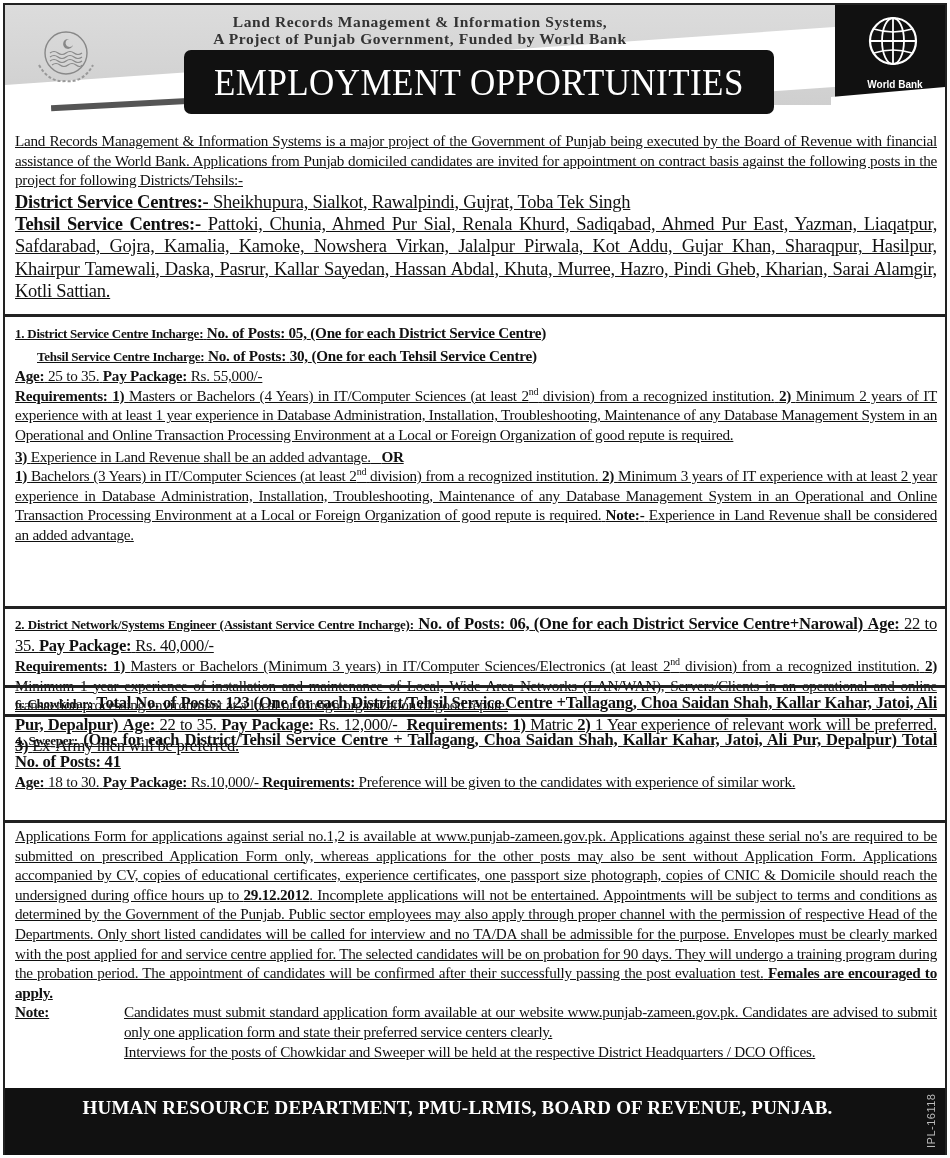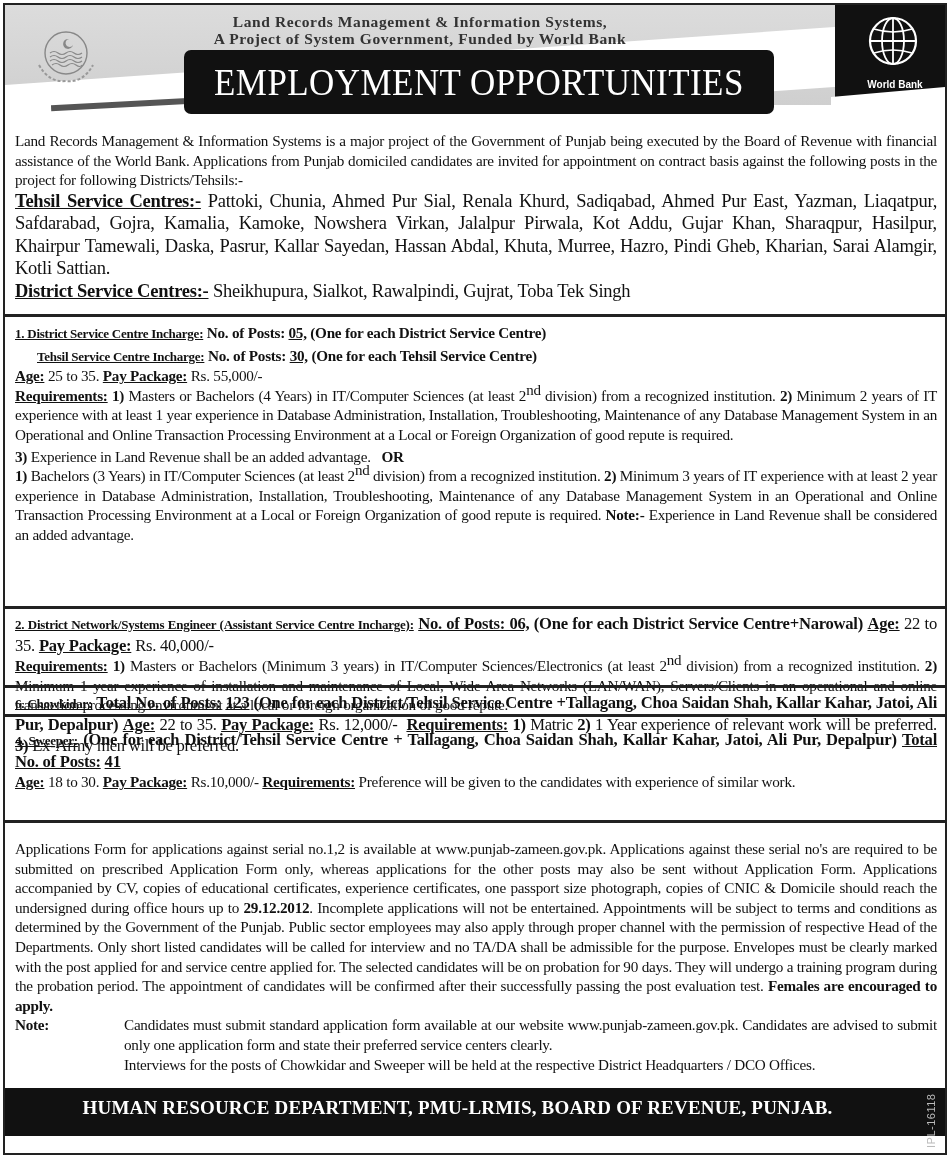--- a/index.html
+++ b/index.html
@@ -21,33 +21,33 @@
   .title-text { color: #fff; font-size: 38px; letter-spacing: 0.5px; font-family: "Liberation Serif", serif; transform: scaleX(0.92); }
   .wb-block { position: absolute; left: 830px; top: 0; width: 110px; height: 100px; background: #111; }
   .wb-cut { position: absolute; left: 826px; top: 92px; width: 120px; height: 40px; background: #fff; transform: skewY(-5deg); transform-origin: left top; }
   .wb-globe { position: absolute; left: 862px; top: 10px; width: 52px; height: 52px; }
   .wb-label { position: absolute; left: 840px; top: 74px; width: 100px; text-align: center; color: #fff; font-family: "Liberation Sans", sans-serif; font-weight: bold; font-size: 10px; }
 
   
   .section { position: absolute; left: 0; width: 940px; padding: 0 8px 0 10px; font-size: 15.2px; line-height: 19.6px; text-align: justify; }
   .section.border-top { border-top: 3px solid #222; }
   .section p { margin: 0; }
-  .cond { letter-spacing: -0.25px; }
+  .cond { letter-spacing: -0.25px; text-decoration: underline; }
   .u { text-decoration: underline; }
   .b { font-weight: bold; }
   .big { font-size: 18.5px; line-height: 22px; }
   .hdr { font-size: 13px; font-weight: bold; text-decoration: underline; }
-  sup { font-size: 15px; line-height: 0; }
+  sup { font-size: 10px; line-height: 0; }
   .indent { padding-left: 22px; }
   .note-row { display: flex; gap: 31px; }
   .note-label { width: 78px; flex: none; font-weight: bold; }
   .note-body { flex: 1; }
 
   
-  .footer { position: absolute; left: 0; top: 1083px; width: 940px; height: 48px; background: #111; color: #fff; text-align: center; }
+  .footer { position: absolute; left: 0; top: 1083px; width: 940px; height: 67px; background: #111; color: #fff; text-align: center; }
   .footer-line1 { position: absolute; top: 9px; left: 0; width: 905px; font-weight: bold; font-size: 19px; letter-spacing: 0.2px; }
   .footer-line2 { position: absolute; top: 35px; left: 0; width: 905px; font-weight: bold; font-size: 18px; word-spacing: 1px; }
   .footer-line2 .gap { display: inline-block; width: 26px; }
   .ipl-code { position: absolute; right: 6px; top: 4px; height: 58px; width: 14px; writing-mode: vertical-rl; transform: rotate(180deg); font-family: "Liberation Sans", sans-serif; font-size: 11px; color: #bbb; letter-spacing: 0.5px; text-align: center; }
 </style>
 </head>
 <body>
 
 <div class="page">
 
@@ -60,48 +60,48 @@
       <circle cx="35" cy="28" r="21" fill="none" stroke="#888" stroke-width="1.4"></circle>
       <path d="M38 14 a5 5 0 1 0 4 6 a4 4 0 1 1 -4 -6z" fill="#888"></path>
       <path d="M19 28 q4 -3 8 0 t8 0 t8 0 t8 0" fill="none" stroke="#888" stroke-width="1.2"></path>
       <path d="M19 32 q4 -3 8 0 t8 0 t8 0 t8 0" fill="none" stroke="#888" stroke-width="1.2"></path>
       <path d="M19 36 q4 -3 8 0 t8 0 t8 0 t8 0" fill="none" stroke="#888" stroke-width="1.2"></path>
       <path d="M21 40 q4 -3 8 0 t8 0 t8 0 t6 0" fill="none" stroke="#888" stroke-width="1.2"></path>
       <path d="M8 40 q10 18 27 16 q17 2 27 -16" fill="none" stroke="#999" stroke-width="2" stroke-dasharray="3 2"></path>
     </svg>
 
     <div class="header-line1">Land Records Management &amp; Information Systems,</div>
-    <div class="header-line2">A Project of System Government, Funded by World Bank</div>
+    <div class="header-line2">A Project of Punjab Government, Funded by World Bank</div>
 
     <div class="title-box">
       <span class="title-text">EMPLOYMENT OPPORTUNITIES</span>
     </div>
 
     <div class="wb-block"></div>
     <div class="wb-cut"></div>
     <svg class="wb-globe" viewBox="0 0 52 52">
       <circle cx="26" cy="26" r="23" fill="none" stroke="#fff" stroke-width="2.2"></circle>
       <ellipse cx="26" cy="26" rx="11" ry="23" fill="none" stroke="#fff" stroke-width="1.8"></ellipse>
       <line x1="26" y1="3" x2="26" y2="49" stroke="#fff" stroke-width="1.8"></line>
       <line x1="3" y1="26" x2="49" y2="26" stroke="#fff" stroke-width="1.8"></line>
       <path d="M7 14 q19 6 38 0" fill="none" stroke="#fff" stroke-width="1.6"></path>
       <path d="M7 38 q19 -6 38 0" fill="none" stroke="#fff" stroke-width="1.6"></path>
     </svg>
     <div class="wb-label">World Bank</div>
   </div>
 
   <div class="section cond" style="top:126px;">
     <p>Land Records Management &amp; Information Systems is a major project of the Government of Punjab being executed by the Board of Revenue with financial assistance of the World Bank. Applications from Punjab domiciled candidates are invited for appointment on contract basis against the following posts in the project for following Districts/Tehsils:-</p>
+    <p class="big" style="margin-top:1px;">
+      <span class="b u">District Service Centres:-</span>
+      <span>Sheikhupura, Sialkot, Rawalpindi, Gujrat, Toba Tek Singh</span>
+    </p>
     <p class="big" style="line-height:22.4px;">
       <span class="b u">Tehsil Service Centres:-</span>
       <span>Pattoki, Chunia, Ahmed Pur Sial, Renala Khurd, Sadiqabad, Ahmed Pur East, Yazman, Liaqatpur, Safdarabad, Gojra, Kamalia, Kamoke, Nowshera Virkan, Jalalpur Pirwala, Kot Addu, Gujar Khan, Sharaqpur, Hasilpur, Khairpur Tamewali, Daska, Pasrur, Kallar Sayedan, Hassan Abdal, Khuta, Murree, Hazro, Pindi Gheb, Kharian, Sarai Alamgir, Kotli Sattian.</span>
-    </p>
-    <p class="big" style="margin-top:1px;">
-      <span class="b u">District Service Centres:-</span>
-      <span>Sheikhupura, Sialkot, Rawalpindi, Gujrat, Toba Tek Singh</span>
     </p>
   </div>
 
   <div class="section border-top cond" style="top:309px; padding-top:6px;">
     <p>
       <span class="hdr">1. District Service Centre Incharge:</span>
       <span class="b">No. of Posts:</span>
       <span class="b u">05,</span>
       <span class="b">(One for each District Service Centre)</span>
     </p>
@@ -191,21 +191,21 @@
     <p>
       <span class="b u">Age:</span>
       <span>18 to 30.</span>
       <span class="b u">Pay Package:</span>
       <span>Rs.10,000/-</span>
       <span class="b u">Requirements:</span>
       <span>Preference will be given to the candidates with experience of similar work.</span>
     </p>
   </div>
 
-  <div class="section border-top cond" style="top:815px; padding-top:16px;">
+  <div class="section border-top cond" style="top:815px; padding-top:3px;">
     <p>
       <span>Applications Form for applications against serial no.1,2  is available at www.punjab-zameen.gov.pk. Applications against these serial no's are required to be submitted on prescribed Application Form only, whereas applications for the other posts may also be sent without Application Form. Applications accompanied by CV, copies of educational certificates, experience certificates, one passport size photograph, copies of CNIC &amp; Domicile should reach the undersigned during office hours up to</span>
       <span class="b">29.12.2012</span><span>. Incomplete applications will not be entertained. Appointments will be subject to terms and conditions as determined by the Government of the Punjab. Public sector employees may also apply through proper channel with the permission of respective Head of the Departments. Only short listed candidates will be called for interview and no TA/DA shall be admissible for the purpose. Envelopes must be clearly marked with the post applied for and service centre applied for. The selected candidates will be on probation for 90 days. They will undergo a training program during the probation period. The appointment of candidates will be confirmed after their successfully passing the post evaluation test.</span>
       <span class="b">Females are encouraged to apply.</span>
     </p>
     <div class="note-row">
       <span class="note-label">Note:</span>
       <div class="note-body">
         <p>Candidates must submit standard application form available at our website www.punjab-zameen.gov.pk. Candidates are advised to submit only one application form and state their preferred service centers clearly.</p>
         <p style="text-align:left;">Interviews for the posts of Chowkidar and Sweeper will be held at the respective District Headquarters / DCO Offices.</p>

